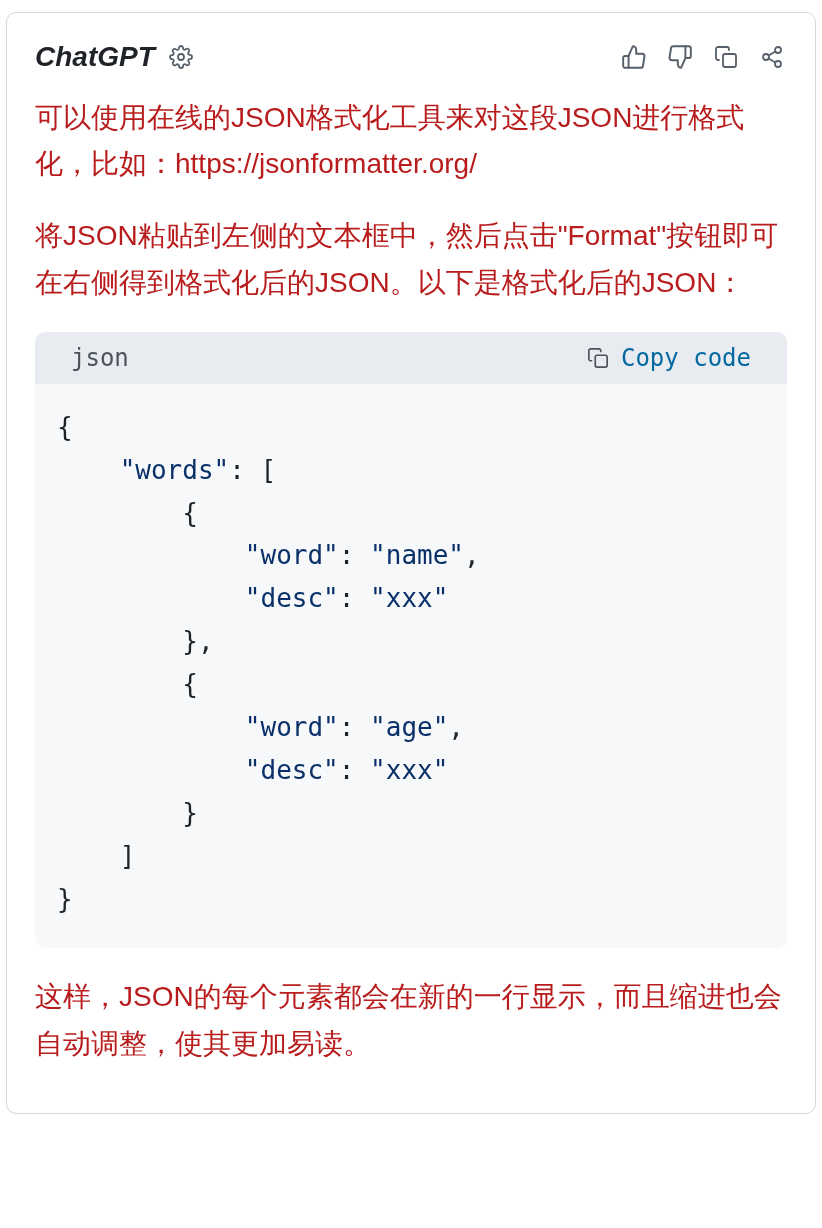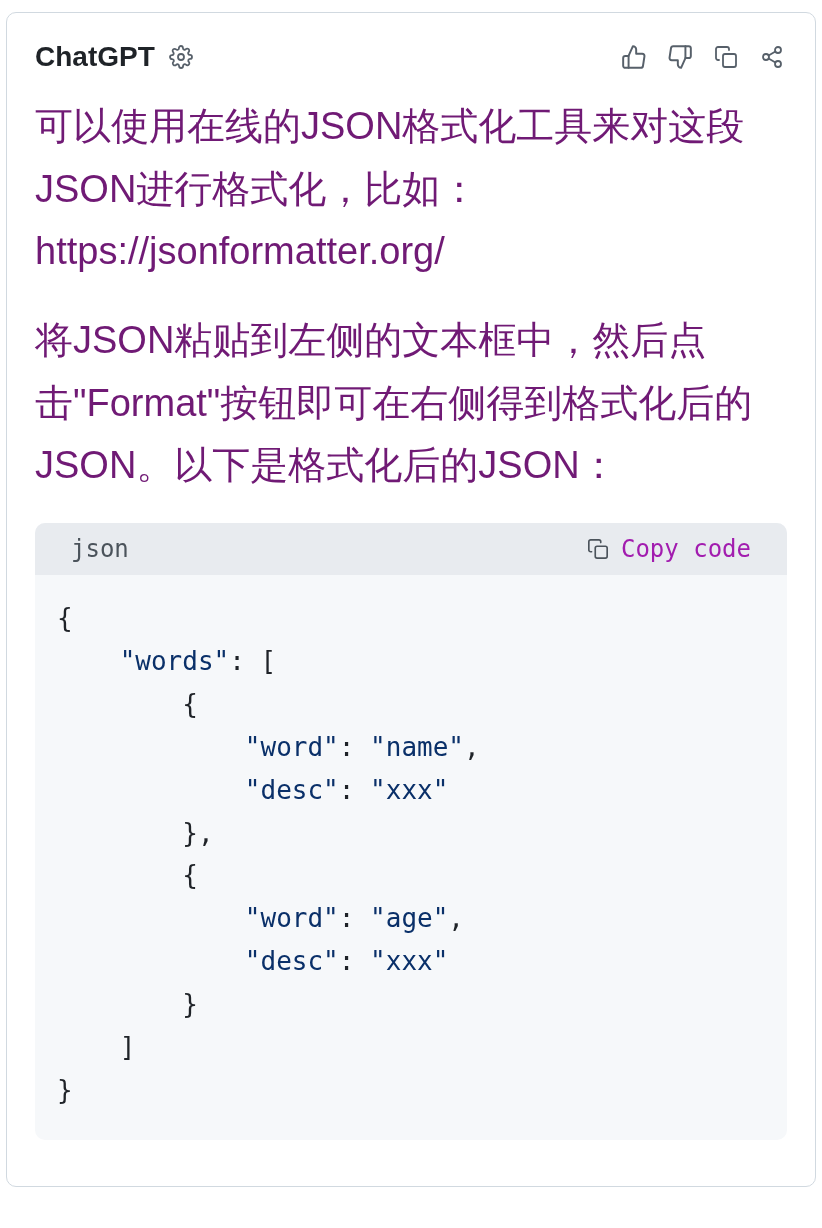--- a/index.html
+++ b/index.html
@@ -19,20 +19,21 @@
   .header {
     display: flex;
     align-items: center;
     justify-content: space-between;
     margin-bottom: 22px;
   }
   .header-left {
     display: flex;
     align-items: center;
     gap: 10px;
+    font-style: italic;
   }
   .bot-name {
     font-size: 28px;
     font-weight: 700;
     color: #1f2328;
   }
   .icon-btn {
     display: inline-flex;
     align-items: center;
     justify-content: center;
@@ -41,23 +42,23 @@
     cursor: pointer;
     color: #57606a;
   }
   .header-right {
     display: flex;
     align-items: center;
     gap: 16px;
   }
   .header-right .icon-btn { width: 30px; height: 30px; }
   .para {
-    font-size: 38px;
+    font-size: 28px;
     line-height: 1.65;
-    color: #701a75;
+    color: #b91c1c;
     margin-bottom: 26px;
     word-break: break-word;
   }
   .code-block {
     border-radius: 10px;
     overflow: hidden;
     background: #f6f8fa;
     margin-bottom: 26px;
   }
   .code-head {
@@ -72,21 +73,21 @@
   }
   .code-head-right {
     display: flex;
     align-items: center;
     gap: 12px;
     cursor: pointer;
   }
   .copy-label {
     font-family: ui-monospace, SFMono-Regular, "SF Mono", Menlo, Consolas, monospace;
     font-size: 24px;
-    color: #a21caf;
+    color: #0369a1;
     text-align: right;
   }
   pre.code-body {
     padding: 22px 22px 28px 22px;
     font-family: ui-monospace, SFMono-Regular, "SF Mono", Menlo, Consolas, monospace;
     font-size: 26px;
     line-height: 1.65;
     white-space: pre;
     color: #1f2328;
     overflow-x: auto;
@@ -166,14 +167,15 @@
             <span class="tok-key">"desc"</span><span class="tok-punc">: </span><span class="tok-str">"xxx"</span>
         <span class="tok-punc">},</span>
         <span class="tok-punc">{</span>
             <span class="tok-key">"word"</span><span class="tok-punc">: </span><span class="tok-str">"age"</span><span class="tok-punc">,</span>
             <span class="tok-key">"desc"</span><span class="tok-punc">: </span><span class="tok-str">"xxx"</span>
         <span class="tok-punc">}</span>
     <span class="tok-punc">]</span>
 <span class="tok-punc">}</span></pre>
   </div>
 
+  <p class="para">这样，JSON的每个元素都会在新的一行显示，而且缩进也会自动调整，使其更加易读。</p>
 
 </div>
 
 </body></html>

